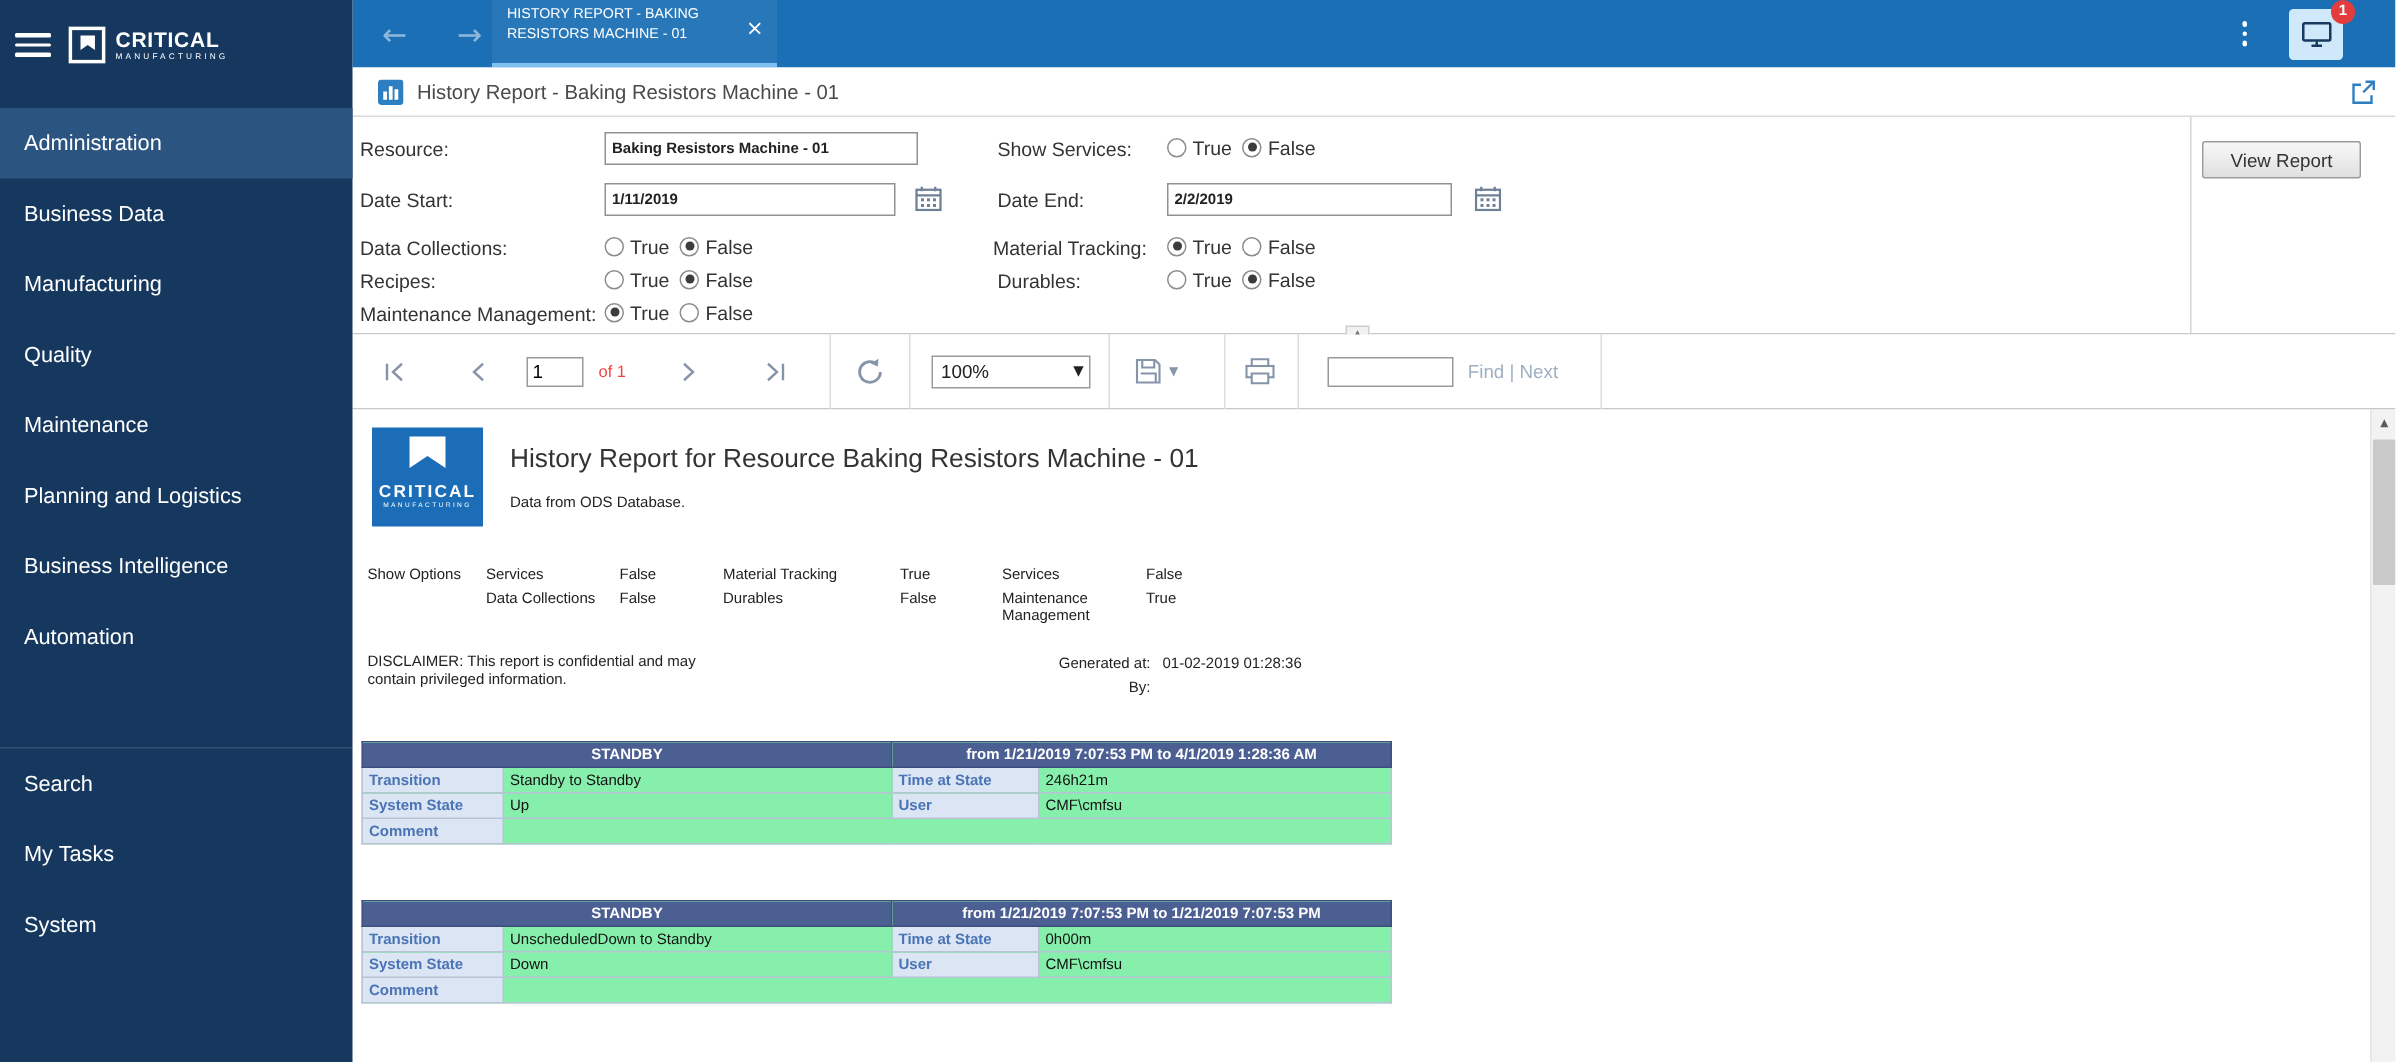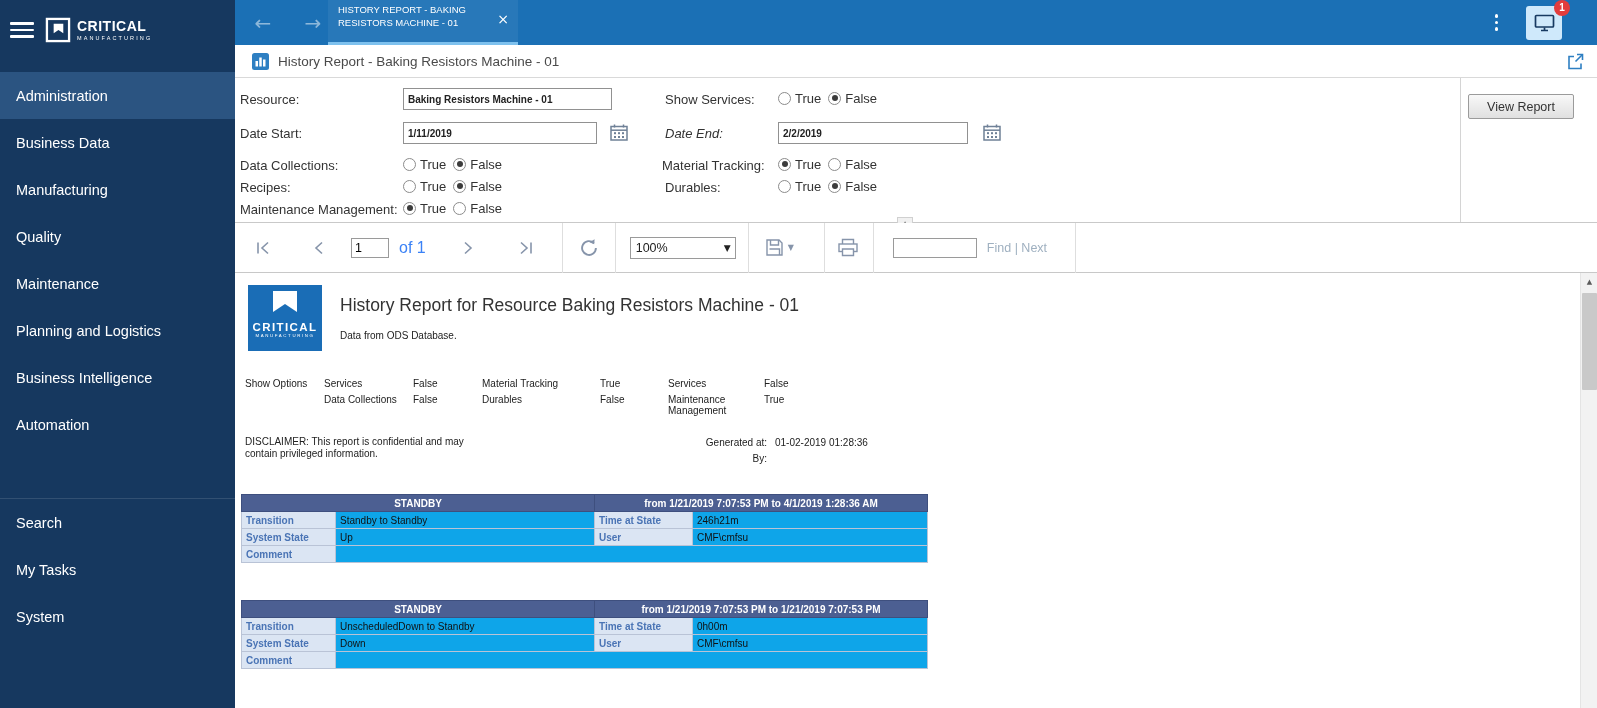--- a/index.html
+++ b/index.html
@@ -58,39 +58,39 @@
                  background:linear-gradient(#f8f8f8,#e0e0e0); border:1px solid #9b9b9b; border-radius:2px; cursor:pointer; font-family:inherit; }
   .mini-scroll-up { position:absolute; left:662px; top:139px; width:16px; height:10px; background:#f1f1f1; border:1px solid #d0d0d0;
                     font-size:6px; color:#707070; display:flex; align-items:center; justify-content:center; cursor:pointer; }
 
   
   .rtoolbar { position:absolute; left:235px; top:223px; width:1362px; height:50px; background:#fff;
               border-bottom:1px solid #c8c8c8; display:flex; align-items:center; }
   .tico { color:#8694aa; display:flex; align-items:center; justify-content:center; cursor:pointer; line-height:0; }
   .sep { width:1px; height:50px; background:#dedede; flex:none; }
   .page-input { width:38px; height:20px; border:1px solid #9a9a9a; font-size:12.5px; padding:0 3px; font-family:inherit; }
-  .of-label { font-size:16px; color:#3b82f6; white-space:nowrap; }
+  .of-label { font-size:11px; color:#ef4444; white-space:nowrap; }
   .zoom-box { width:106px; height:22px; border:1px solid #9a9a9a; display:flex; align-items:center; font-size:12.5px;
               color:#222; padding-left:5px; position:relative; cursor:pointer; }
   .zoom-box .zcaret { position:absolute; right:4px; font-size:9px; color:#222; }
   .save-caret { font-size:8px; color:#8694aa; margin-left:4px; cursor:pointer; }
   .find-input { width:84px; height:20px; border:1px solid #9a9a9a; font-size:12.5px; padding:0 3px; font-family:inherit; }
   .findnext { font-size:12.5px; color:#9fb0c0; margin-left:10px; cursor:pointer; white-space:nowrap; }
 
   
   .report { position:absolute; left:235px; top:273px; width:1345px; height:435px; background:#fff; overflow:hidden; }
   .rlogo { position:absolute; left:13px; top:12px; width:74px; height:66px; background:#1a6db6; color:#fff; text-align:center; }
   .rlogo .l1 { font-size:11.5px; font-weight:bold; letter-spacing:1.4px; line-height:12px; margin-top:1px; }
   .rlogo .l2 { font-size:4.4px; letter-spacing:1.6px; display:block; }
   .rtitle { position:absolute; left:105px; top:22px; font-size:17.5px; font-weight:normal; color:#333; white-space:nowrap; }
   .rsub { position:absolute; left:105px; top:57px; font-size:10px; color:#222; }
   .so-head, .so-name, .so-val { position:absolute; font-size:10px; color:#222; line-height:11px; }
   .disclaimer { position:absolute; left:10px; top:163px; width:250px; font-size:10px; color:#222; line-height:11.5px; }
   .gen { position:absolute; font-size:10px; color:#222; }
-  .rtbl { position:absolute; border-collapse:collapse; table-layout:fixed; width:686px; font-size:10px; background:#0ea5e9; }
+  .rtbl { position:absolute; border-collapse:collapse; table-layout:fixed; width:686px; font-size:10px; background:#86efac; }
   .rtbl td { border:1px solid #b9c3d6; height:17px; padding:0 4px; overflow:hidden; white-space:nowrap; }
   .rtbl tr.hd td { background:#4c5f92; color:#fff; font-weight:bold; text-align:center; border-color:#3e4f7e; }
   .rtbl td.lbl { background:#dbe5f3; color:#4a74b5; font-weight:bold; }
   .rtbl td.val { color:#111; }
 
   
   .vscroll { position:absolute; left:1580px; top:273px; width:17px; height:435px; background:#f2f2f2; border-left:1px solid #e4e4e4; }
   .sb-btn { width:17px; height:17px; display:flex; align-items:center; justify-content:center; font-size:7px; color:#5a5a5a; cursor:pointer; }
   .sb-thumb { position:absolute; left:1px; top:20px; width:15px; height:97px; background:#c9c9c9; border-radius:1px; cursor:pointer; }
 </style>
@@ -203,21 +203,21 @@
             <rect x="4" y="8.2" width="2" height="2"></rect>
             <rect x="8" y="8.2" width="2" height="2"></rect>
             <rect x="12" y="8.2" width="2" height="2"></rect>
             <rect x="4" y="12" width="2" height="2"></rect>
             <rect x="8" y="12" width="2" height="2"></rect>
             <rect x="12" y="12" width="2" height="2"></rect>
           </g>
         </svg>
     </span>
 
-    <span class="plabel" style="left:430px; top:48px;font-style:italic;">Date End:</span>
+    <span class="plabel" style="left:430px; top:48px;">Date End:</span>
     <input class="pinput" style="left: 543px; top: 44px; width: 190px;" value="2/2/2019">
     <span class="cal" style="left:748px; top:46px;">
       <svg width="18" height="17" viewBox="0 0 18 17">
           <rect x="1" y="2.5" width="16" height="13.5" fill="#fff" stroke="#6f8197" stroke-width="1.5"></rect>
           <path d="M1 6.2h16" stroke="#6f8197" stroke-width="1.5"></path>
           <path d="M4.5 .5v3M13.5 .5v3" stroke="#6f8197" stroke-width="1.5"></path>
           <g fill="#6f8197">
             <rect x="4" y="8.2" width="2" height="2"></rect>
             <rect x="8" y="8.2" width="2" height="2"></rect>
             <rect x="12" y="8.2" width="2" height="2"></rect>

